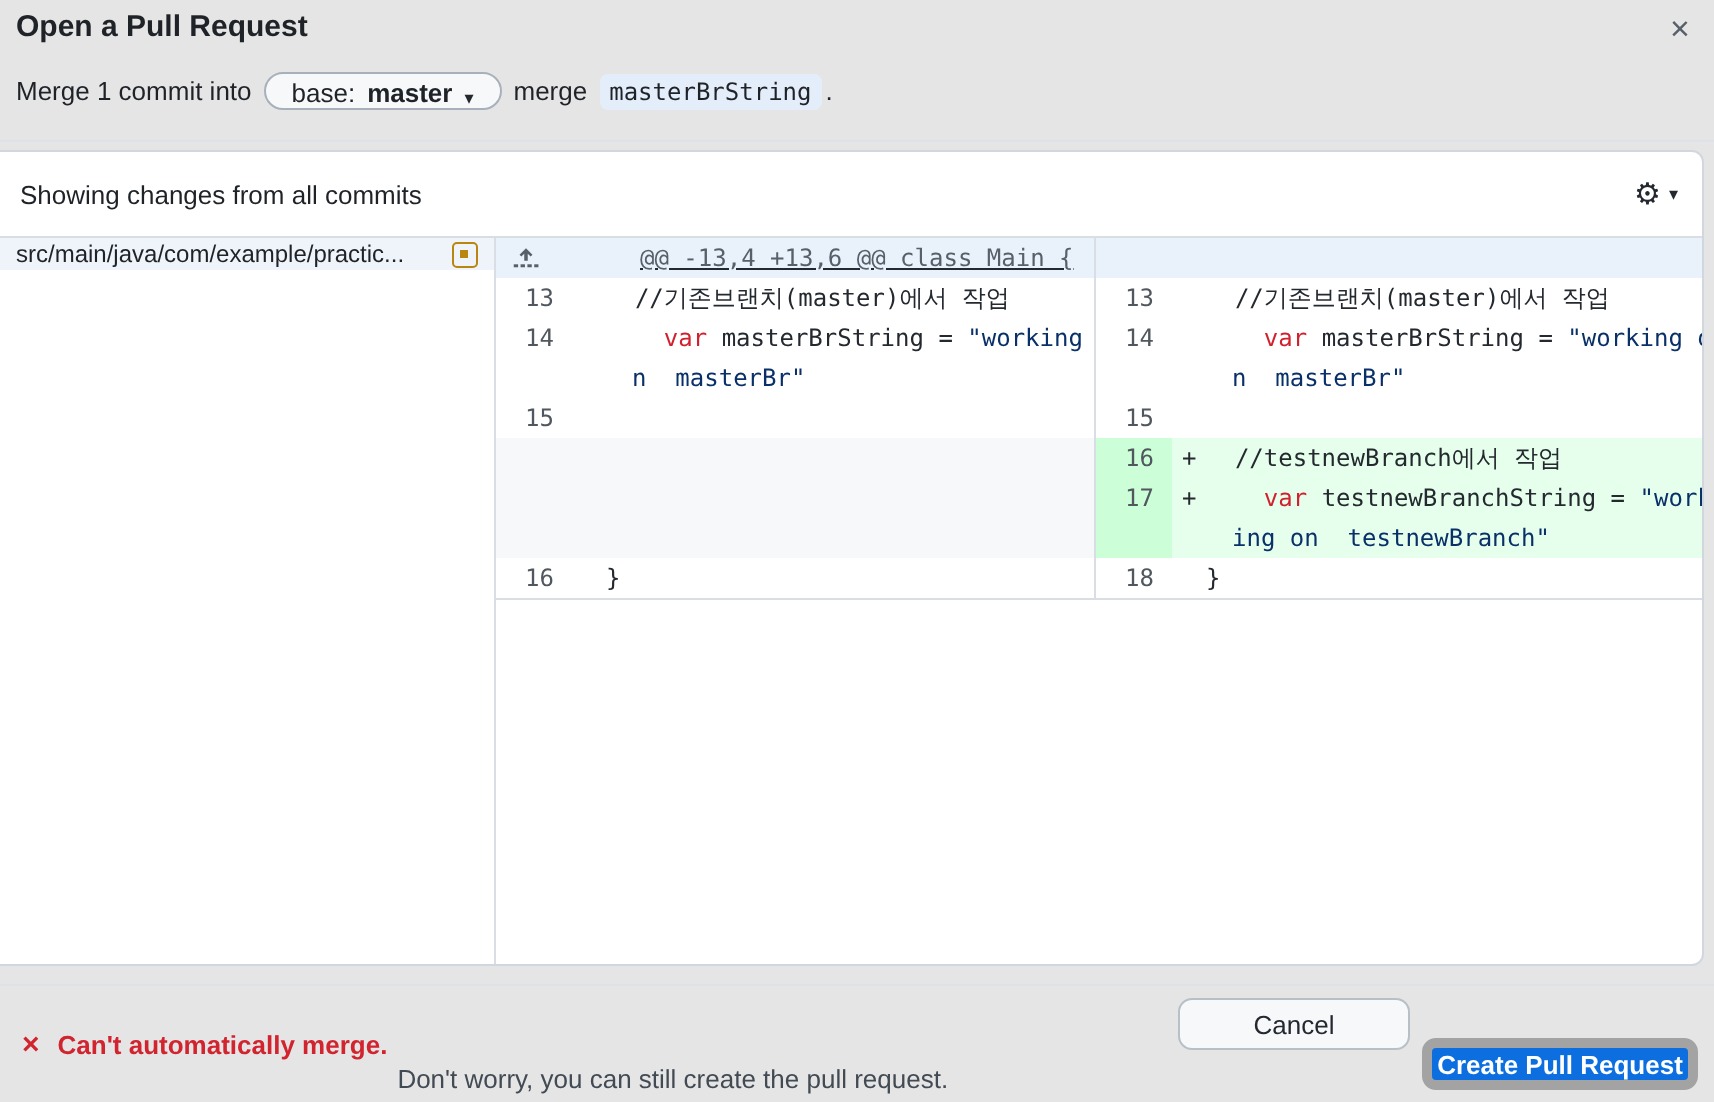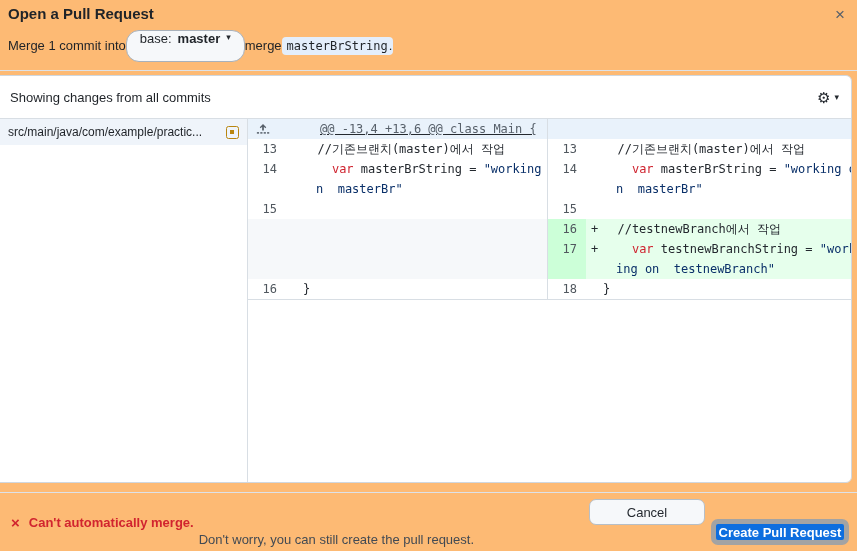--- a/index.html
+++ b/index.html
@@ -1,47 +1,47 @@
 <!DOCTYPE html>
 <html><head>
 <meta charset="utf-8">
 <style>
   * { box-sizing: border-box; margin: 0; padding: 0; }
   html,body { width:857px; height:551px; overflow:hidden; background:#ffffff;
     font-family:"Liberation Sans", sans-serif; color:#24292f; }
-  .stage { position:relative; width:857px; height:551px; background:#fdba74; }
+  .stage { position:relative; width:857px; height:551px; background:#e5e5e5; }
 
   
   .dlg-title { position:absolute; top:5px; left:8px; font-size:15px; font-weight:bold; color:#1f2328; }
   .close-btn { position:absolute; top:4px; right:6px; width:22px; height:22px; text-align:center;
     line-height:22px; font-size:17px; color:#57606a; cursor:pointer; }
   .merge-bar { position:absolute; top:32px; left:8px; right:8px; height:27px;
-    display:flex; align-items:center; gap:0; font-size:13px; color:#1f2328; }
-  .base-pill { display:inline-flex; align-items:flex-start; gap:6px; height:32px; padding:0 13px;
+    display:flex; align-items:center; gap:6px; font-size:13px; color:#1f2328; }
+  .base-pill { display:inline-flex; align-items:flex-end; gap:6px; height:19px; padding:0 13px;
     background:#f6f8fa; border:1px solid #a8b1bb; border-radius:13px; font-size:13px; cursor:pointer; }
   .base-pill .b { font-weight:bold; }
   .base-pill .caret { font-size:9px; color:#24292f; margin-top:1px; }
   .branch-chip { font-family:"DejaVu Sans Mono", monospace; font-size:12px; background:#e4eefb;
     border-radius:4px; padding:2px 5px; color:#1f2328; }
   .hdr-divider { position:absolute; top:70px; left:0; width:857px; height:1px; background:#dde2e8; }
 
   
   .panel { position:absolute; top:75px; left:-1px; width:853px; height:408px;
     border:1px solid #d0d7de; border-radius:0 6px 6px 0; background:#fff; overflow:hidden; }
   .panel-header { height:43px; display:flex; align-items:center; padding:0 12px 0 10px;
     border-bottom:1px solid #d8dee4; }
   .panel-header .ph-title { font-size:13px; color:#1f2328; }
   .gear-btn { margin-left:auto; display:flex; align-items:center; gap:4px; cursor:pointer; }
   .gear-glyph { font-size:15px; color:#24292f; line-height:1; }
   .gear-caret { font-size:9px; color:#24292f; }
   .panel-body { display:flex; height:363px; overflow:hidden; }
 
   
   .file-pane { width:248px; flex:none; border-right:1px solid #d8dee4; }
-  .file-row { height:26px; display:flex; align-items:center; padding:0 8px; background:#eff4fa;
+  .file-row { height:16px; display:flex; align-items:center; padding:0 8px; background:#eff4fa;
     font-size:12px; color:#1f2328; cursor:pointer; }
   .file-path { flex:1; white-space:nowrap; overflow:hidden; }
   .mod-icon { flex:none; width:13px; height:13px; border:1.5px solid #b9860f; border-radius:2.5px;
     position:relative; margin-left:6px; }
   .mod-icon::after { content:""; position:absolute; left:3px; top:3px; width:4px; height:4px;
     background:#b9860f; }
 
   
   .diff-wrap { flex:1; overflow:hidden; }
   .diff-table { display:flex; border-bottom:1px solid #d8dee4; }

